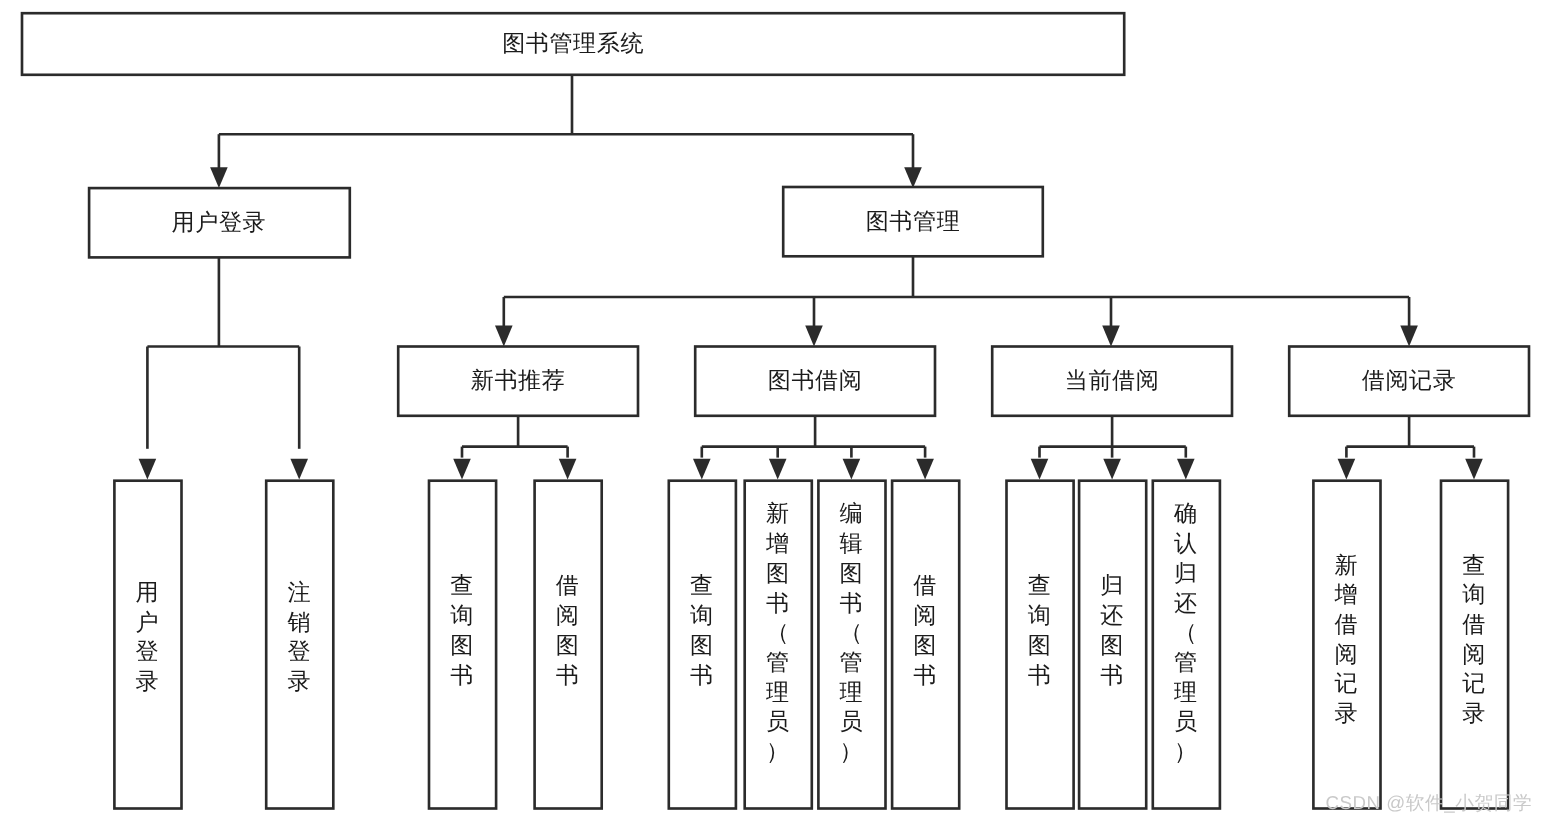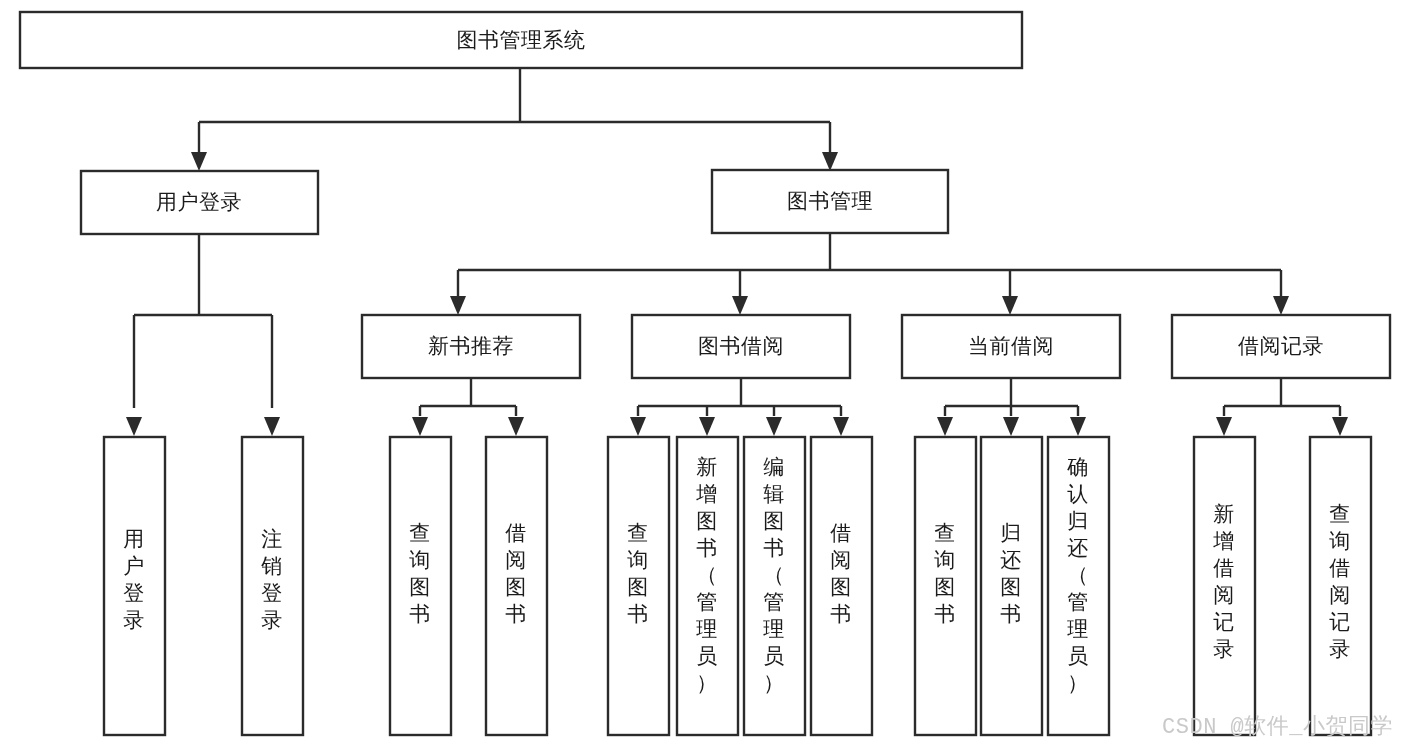--- a/index.html
+++ b/index.html
@@ -53,22 +53,22 @@
     stroke-linecap: butt;
   }
   .arrow-head {
     fill: #2b2b2b;
     stroke: none;
   }
   .watermark {
     position: absolute;
     right: 12px;
     bottom: 6px;
-    font-family: Liberation Mono, monospace;
-    font-size: 22px;
+    font-family: Liberation Sans, sans-serif;
+    font-size: 17px;
     color: #c9c9c9;
     white-space: nowrap;
     letter-spacing: 0.5px;
     pointer-events: none;
   }
 </style>
 </head>
 <body>
 
 <div id="diagram-root">

